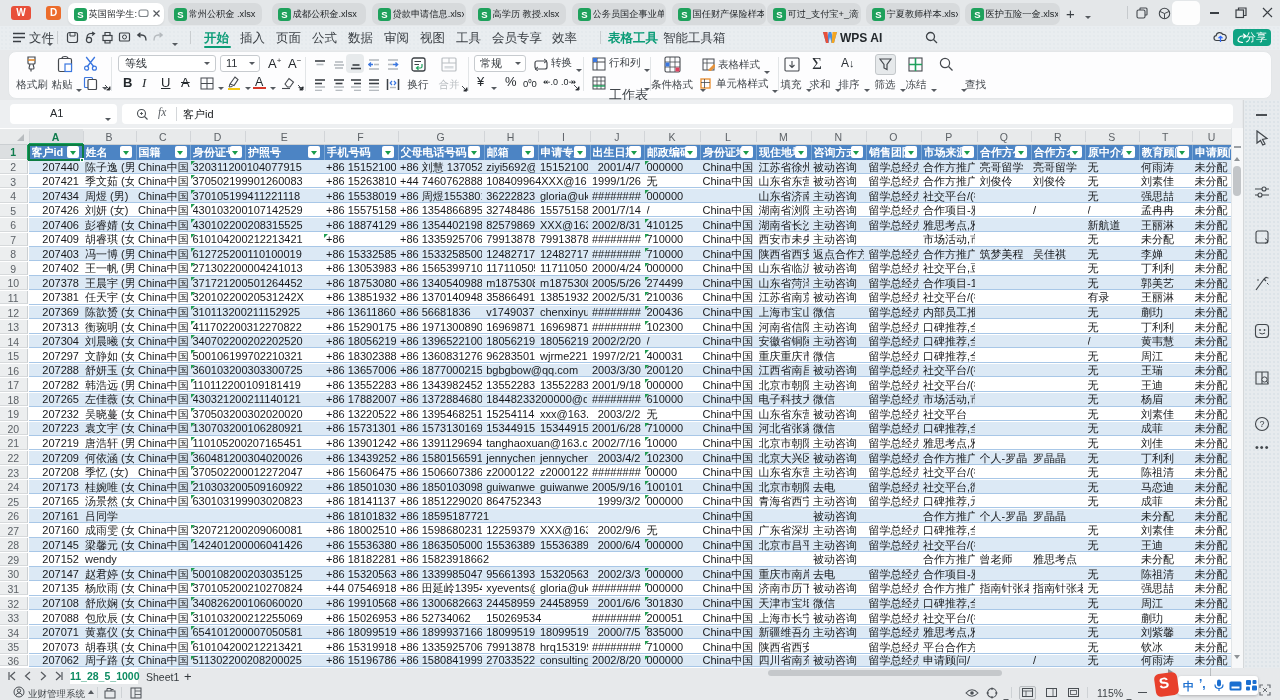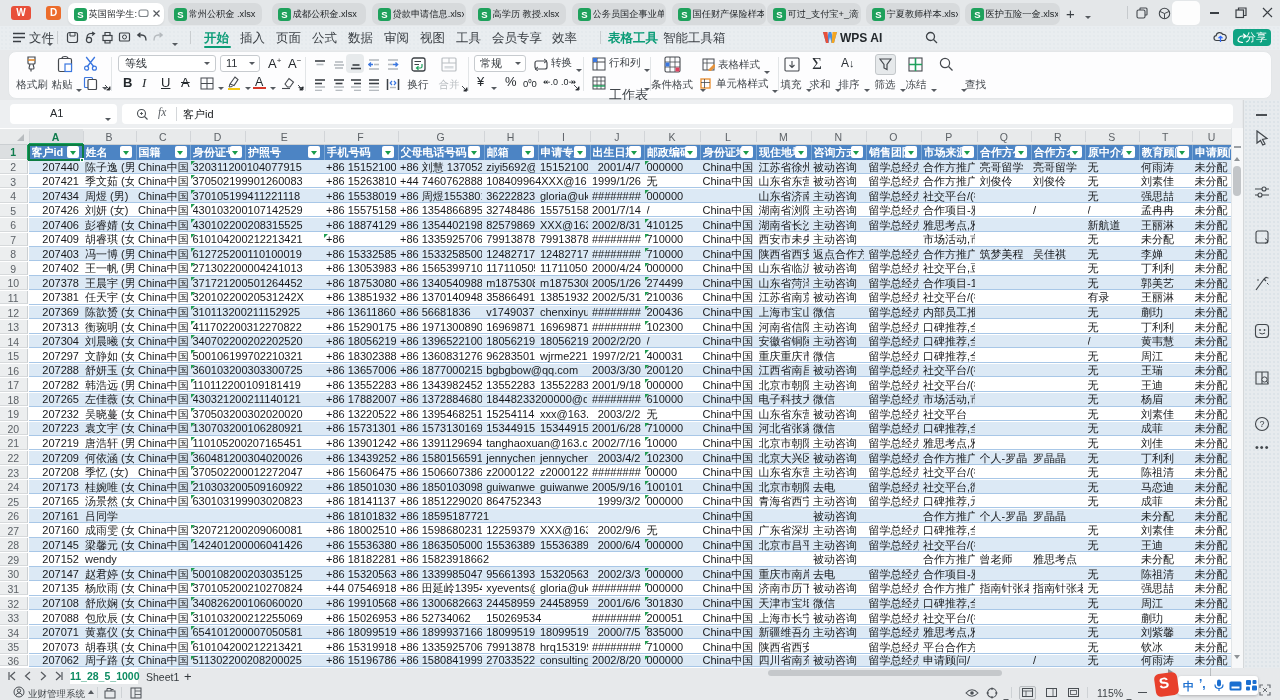--- a/index.html
+++ b/index.html
@@ -768,21 +768,21 @@
 <i class="gt" style="left:644.5px;top:262.65000000000003px"></i>
 <div class="rb" style="top:276.4px;height:13.75px"></div>
 <div class="ct ra" style="left:31.0px;top:276.9px;width:48.0px;height:13.05px;line-height:13.05px">207378</div>
 <div class="ct" style="left:85.0px;top:276.9px;width:48.5px;height:13.05px;line-height:13.05px">王晨宇 (男)</div>
 <div class="ct" style="left:138.0px;top:276.9px;width:50.0px;height:13.05px;line-height:13.05px">China中国</div>
 <div class="ct" style="left:192.5px;top:276.9px;width:129.0px;height:13.05px;line-height:13.05px">371721200501264452</div>
 <div class="ct" style="left:326.0px;top:276.9px;width:69.5px;height:13.05px;line-height:13.05px">+86 18753080123</div>
 <div class="ct" style="left:400.0px;top:276.9px;width:81.69999999999999px;height:13.05px;line-height:13.05px">+86 134054098823</div>
 <div class="ct" style="left:486.2px;top:276.9px;width:49.30000000000001px;height:13.05px;line-height:13.05px">m187530812</div>
 <div class="ct" style="left:540.0px;top:276.9px;width:47.5px;height:13.05px;line-height:13.05px">m187530812</div>
-<div class="ct ra" style="left:592.0px;top:276.9px;width:48.5px;height:13.05px;line-height:13.05px">2005/1/26</div>
+<div class="ct ra" style="left:592.0px;top:276.9px;width:48.5px;height:13.05px;line-height:13.05px">2005/5/26</div>
 <div class="ct" style="left:646.5px;top:276.9px;width:51.5px;height:13.05px;line-height:13.05px">274499</div>
 <div class="ct" style="left:702.5px;top:276.9px;width:51.5px;height:13.05px;line-height:13.05px">China中国</div>
 <div class="ct" style="left:758.5px;top:276.9px;width:50.0px;height:13.05px;line-height:13.05px">山东省菏泽市</div>
 <div class="ct" style="left:813.0px;top:276.9px;width:51.0px;height:13.05px;line-height:13.05px">主动咨询</div>
 <div class="ct" style="left:868.5px;top:276.9px;width:50.0px;height:13.05px;line-height:13.05px">留学总经办</div>
 <div class="ct" style="left:923.0px;top:276.9px;width:52.0px;height:13.05px;line-height:13.05px">合作项目-1</div>
 <div class="ct" style="left:1087.5px;top:276.9px;width:49.0px;height:13.05px;line-height:13.05px">无</div>
 <div class="ct" style="left:1141.0px;top:276.9px;width:49.0px;height:13.05px;line-height:13.05px">郭美艺</div>
 <div class="ct" style="left:1194.5px;top:276.9px;width:34.5px;height:13.05px;line-height:13.05px">未分配</div>
 <i class="gt" style="left:190.5px;top:277.2px"></i>

